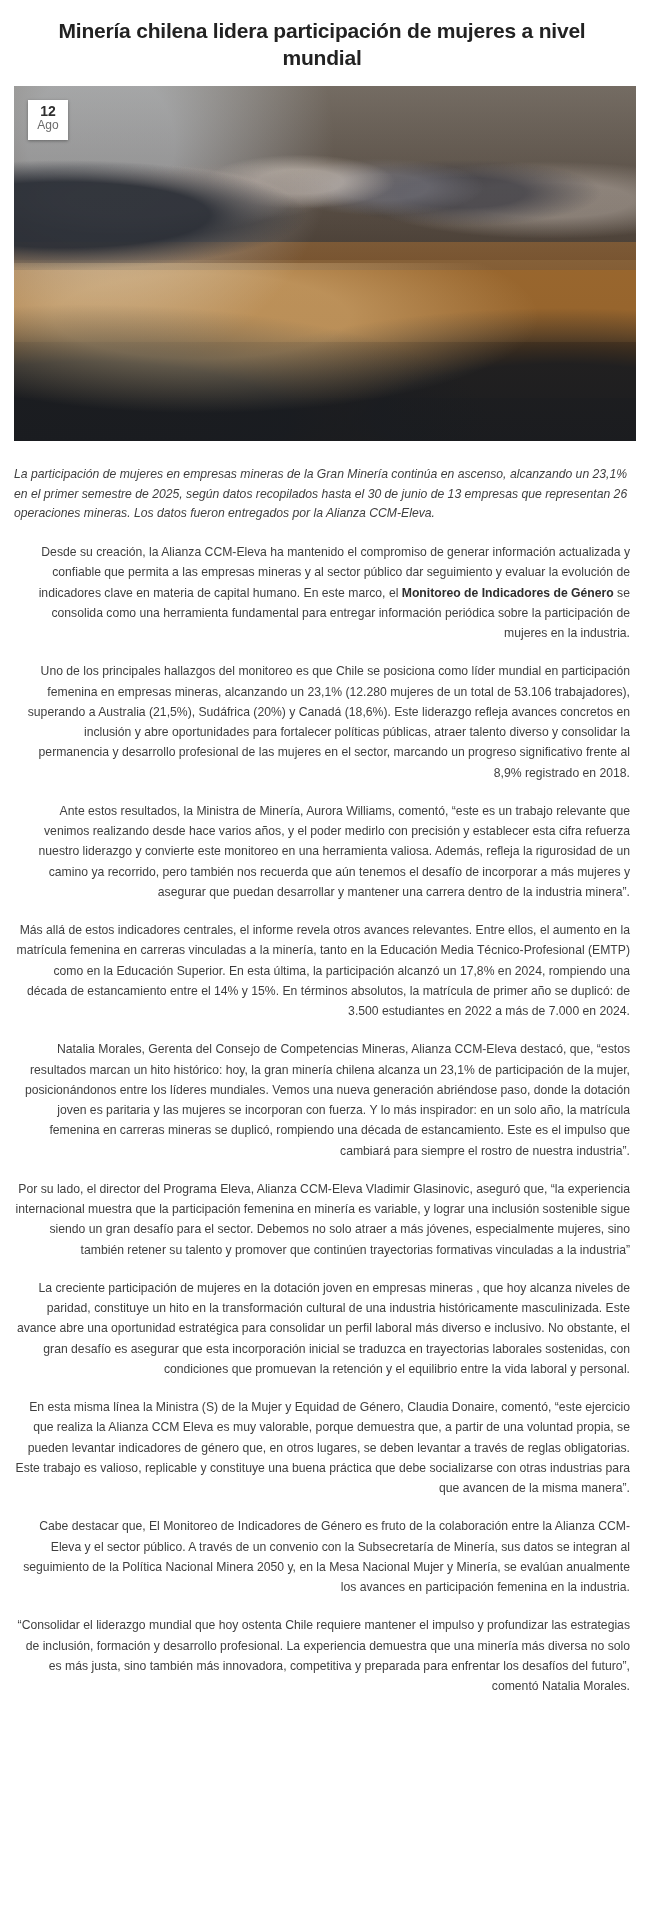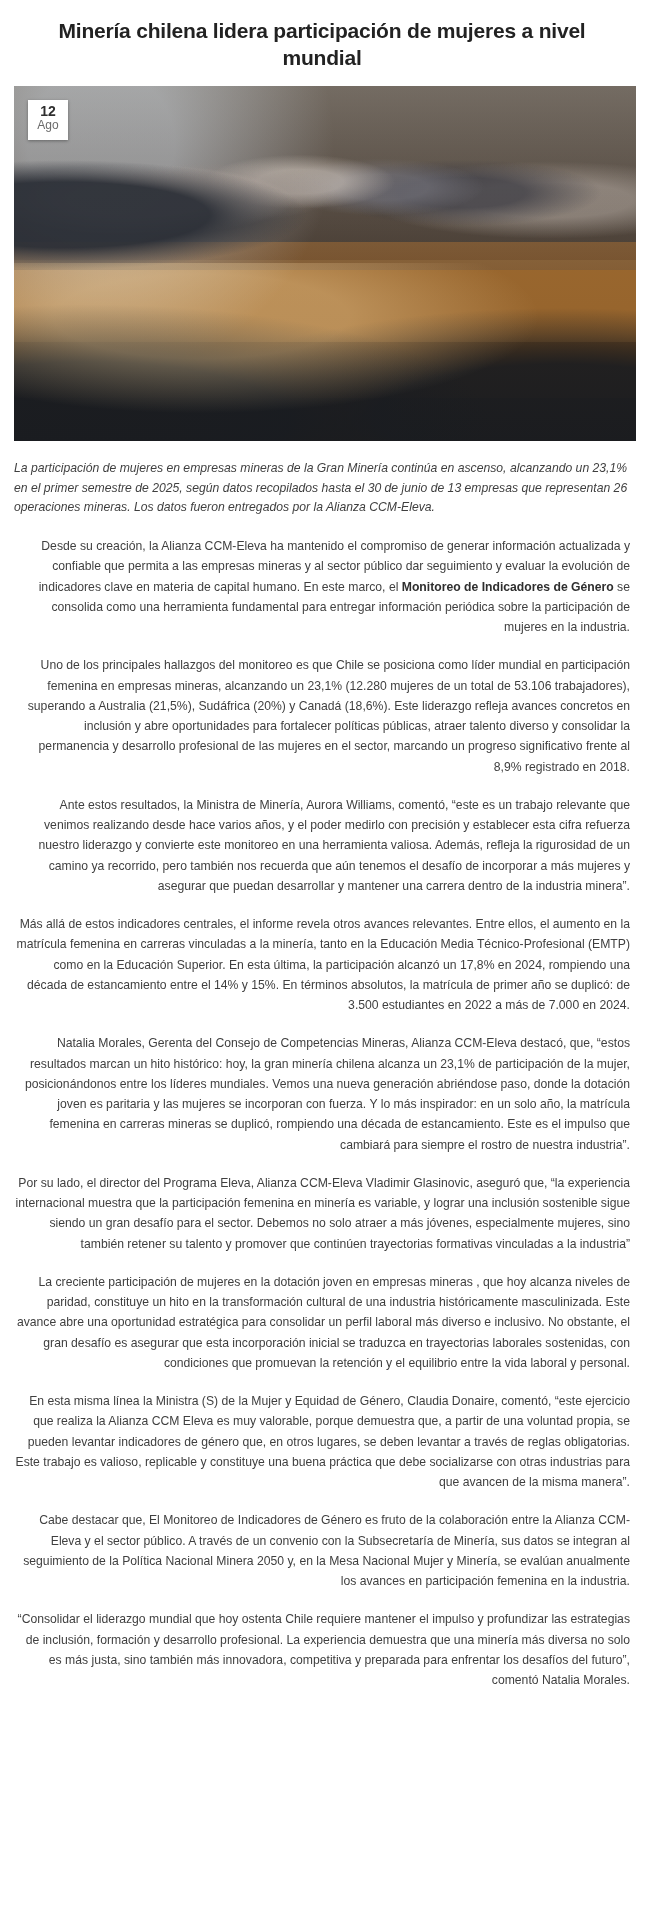--- a/index.html
+++ b/index.html
@@ -101,21 +101,21 @@
     color: #2f2f2f;
   }
   .date-badge .month {
     display: block;
     font-size: 12px;
     line-height: 1.3;
     color: #6a6a6a;
   }
 
   .body-copy {
-    margin-top: 18px;
+    margin-top: 24px;
   }
   .lede {
     font-style: italic;
     font-size: 12.2px;
     line-height: 1.62;
     color: #3f3f3f;
     margin: 0 0 18px 0;
   }
   .para {
     font-size: 12.2px;

